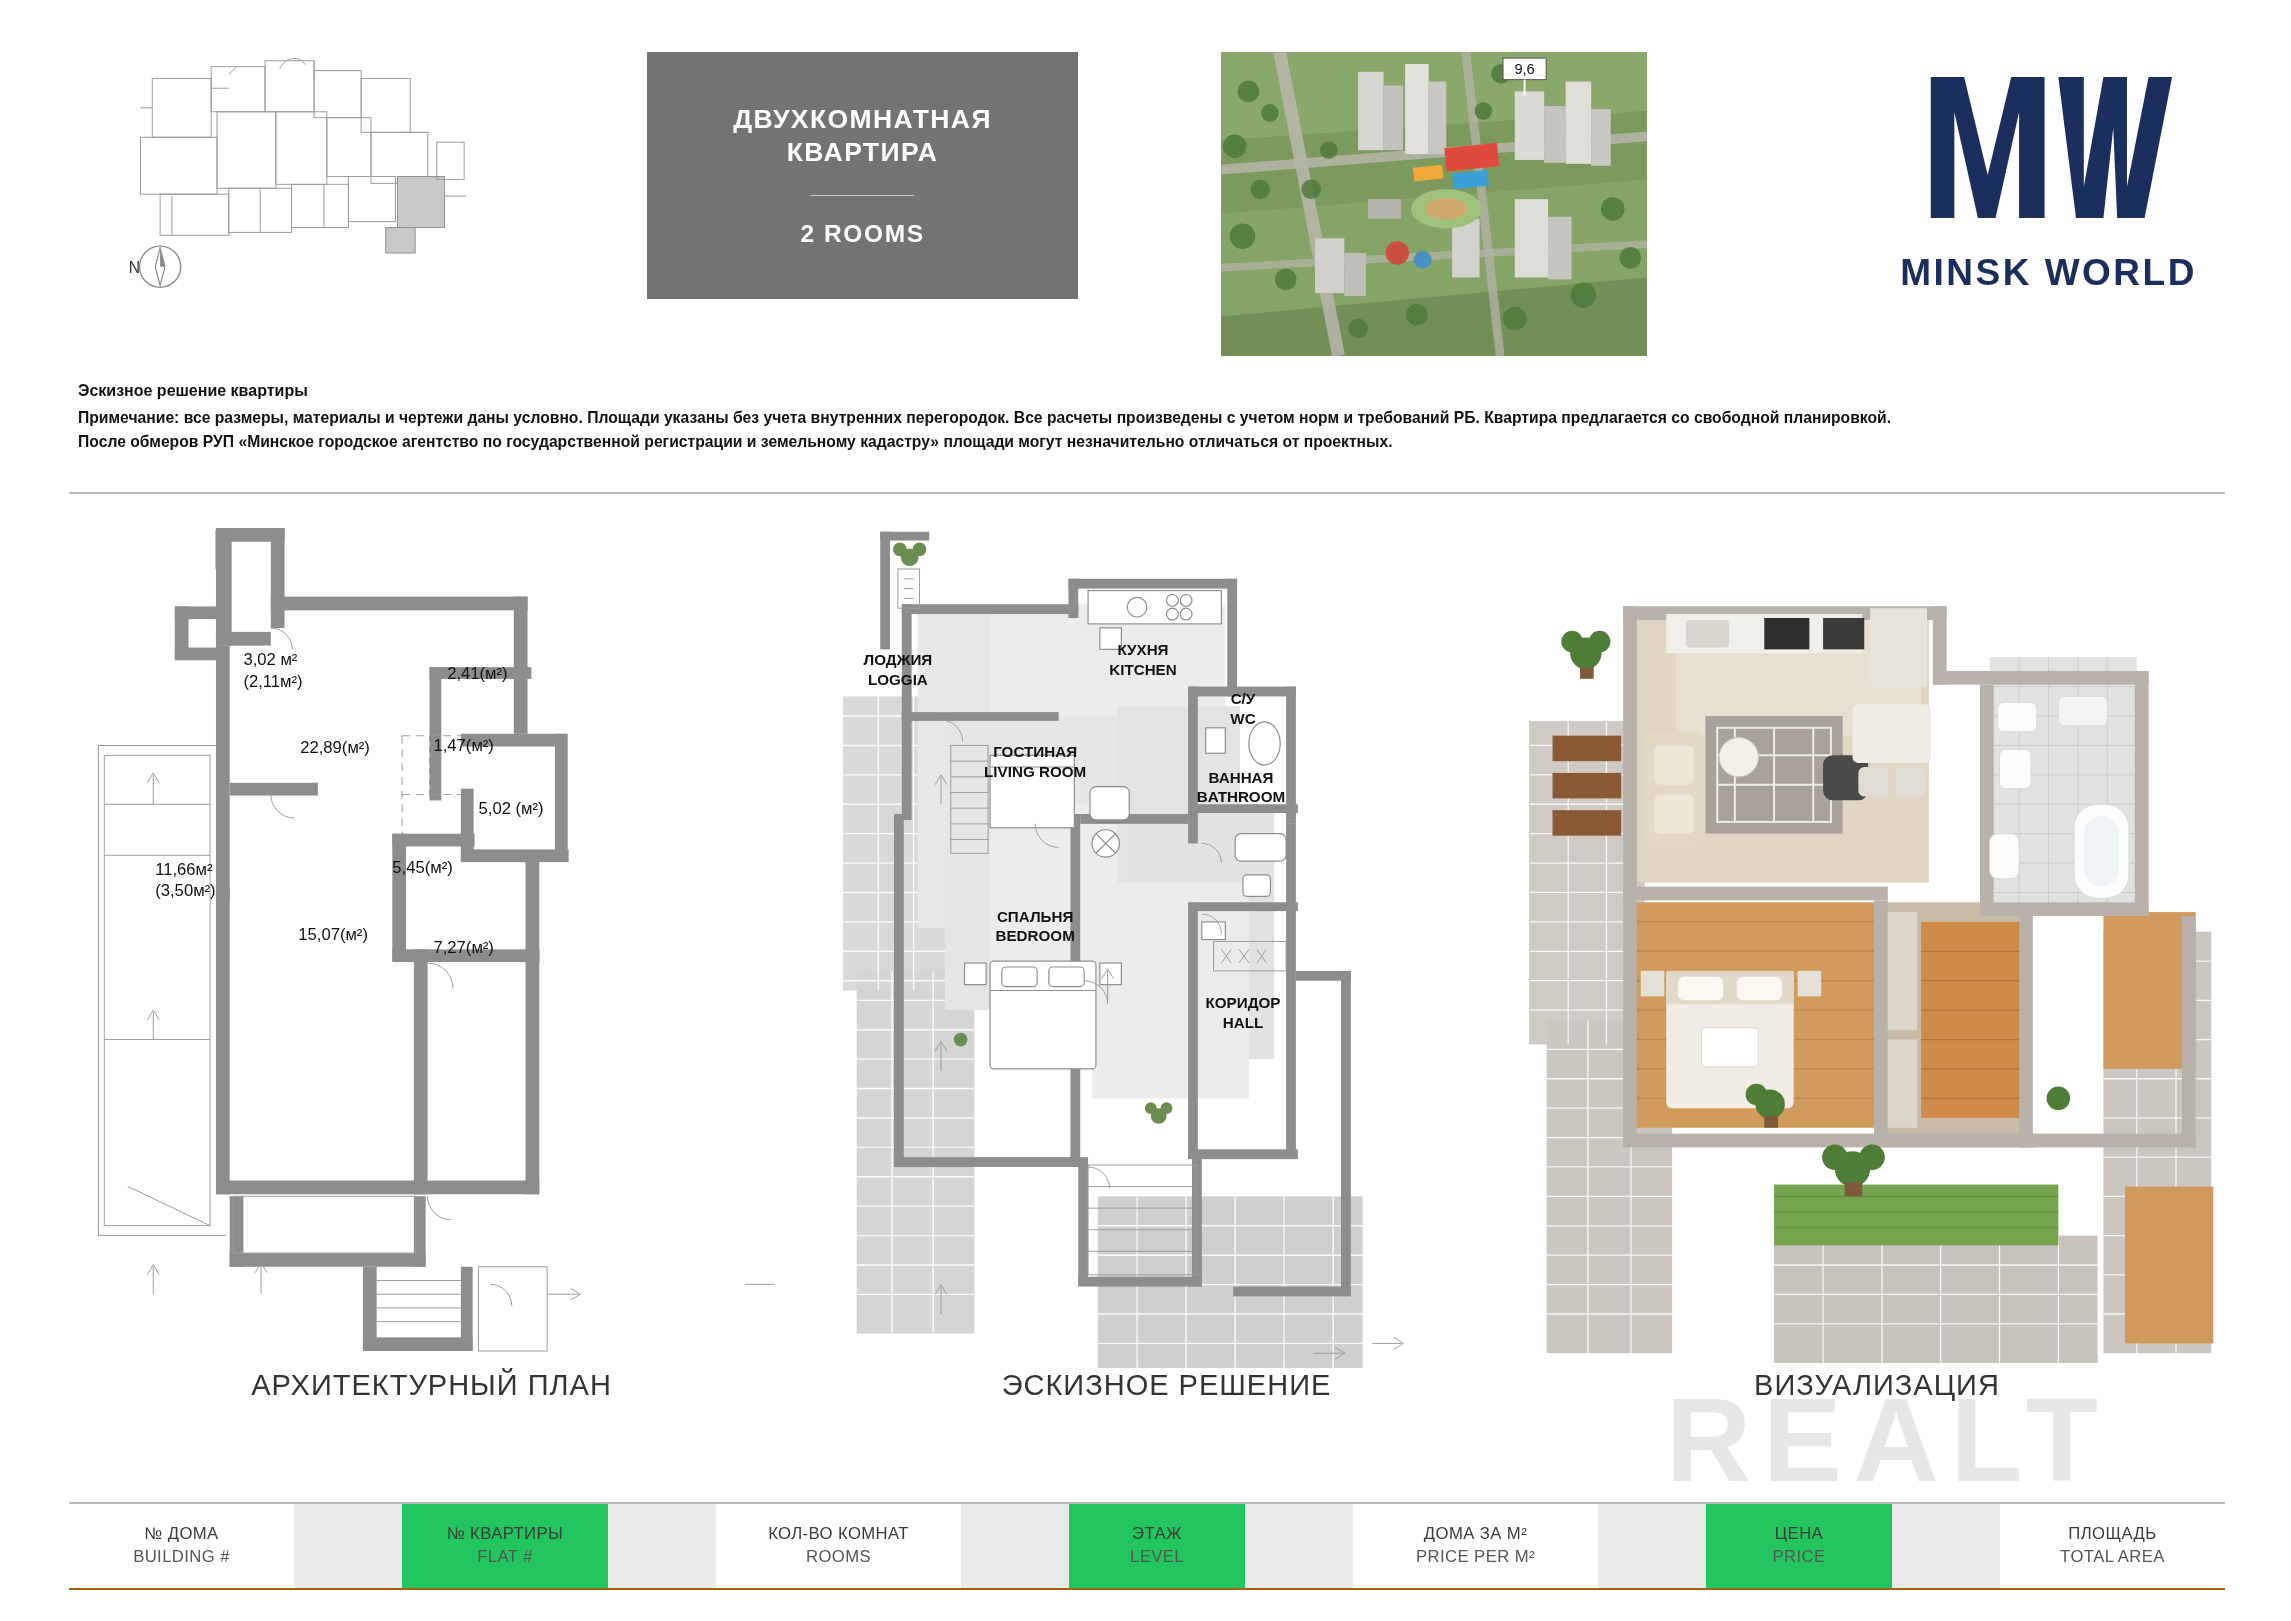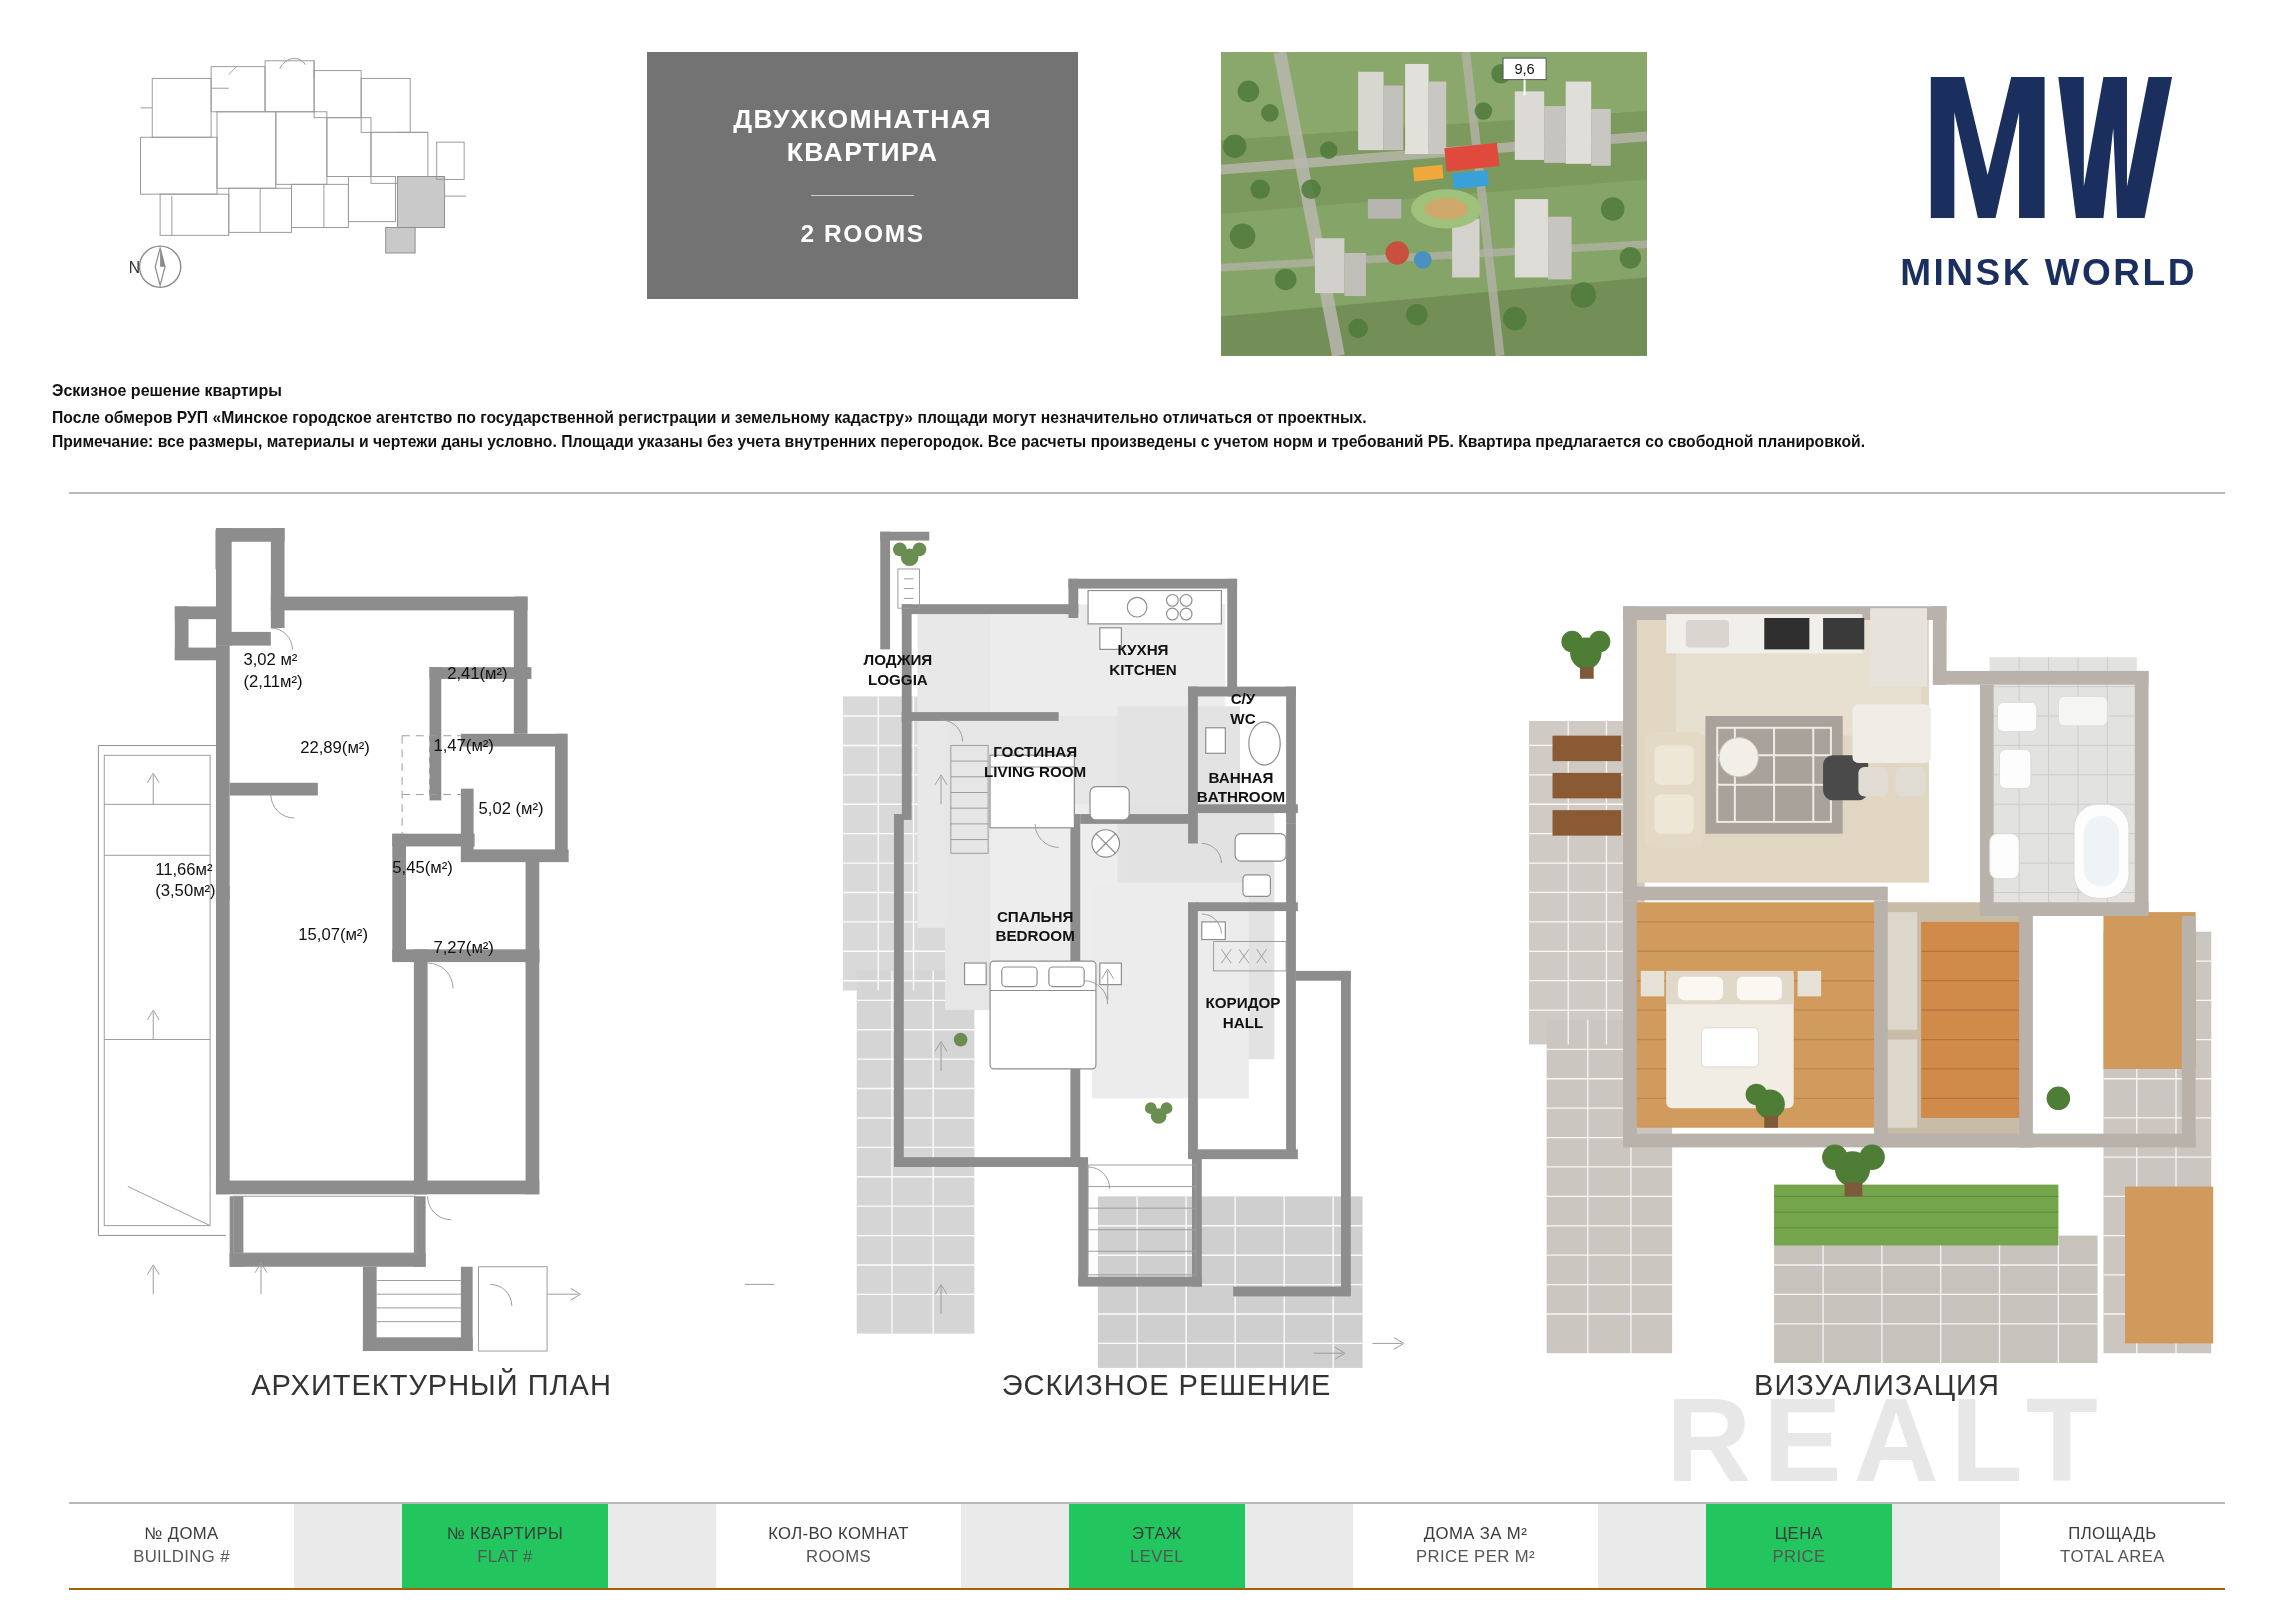--- a/index.html
+++ b/index.html
@@ -85,21 +85,21 @@
     margin-top: 21.6px;
     font-size: 37px;
     letter-spacing: 2.5px;
     color: #1b2f5e;
     font-weight: 700;
   }
 
   
   .note {
     position: absolute;
-    left: 52px; top: 382px;
+    left: 78px; top: 382px;
     width: 2156px;
   }
   .note .note-title {
     font-size: 16px;
     font-weight: 700;
     color: #111;
     margin-bottom: 5.9px;
   }
   .note .note-body {
     font-size: 15.7px;
@@ -307,22 +307,22 @@
           <path d="M140 8 L166 8 L166 120 L186 8 L210 8 L210 120 L232 8 L256 8 L228 152 L200 152 L196 60 L186 152 L158 152 Z"></path>
         </g>
       </svg>
       <div class="name">MINSK WORLD</div>
     </div>
   </div>
 
   <div class="note">
     <div class="note-title">Эскизное решение квартиры</div>
     <div class="note-body">
+      <div>Примечание: все размеры, материалы и чертежи даны условно. Площади указаны без учета внутренних перегородок. Все расчеты произведены с учетом норм и требований РБ. Квартира предлагается со свободной планировкой.</div>
       <div>После обмеров РУП «Минское городское агентство по государственной регистрации и земельному кадастру» площади могут незначительно отличаться от проектных.</div>
-      <div>Примечание: все размеры, материалы и чертежи даны условно. Площади указаны без учета внутренних перегородок. Все расчеты произведены с учетом норм и требований РБ. Квартира предлагается со свободной планировкой.</div>
     </div>
   </div>
   <div class="rule"></div>
 
   <div class="plans">
 
     <div class="panel" id="panel-arch">
       <svg width="725" height="863" viewBox="0 0 740 880">
         <g stroke="#8d8d8d" stroke-width="1" fill="none">
 

